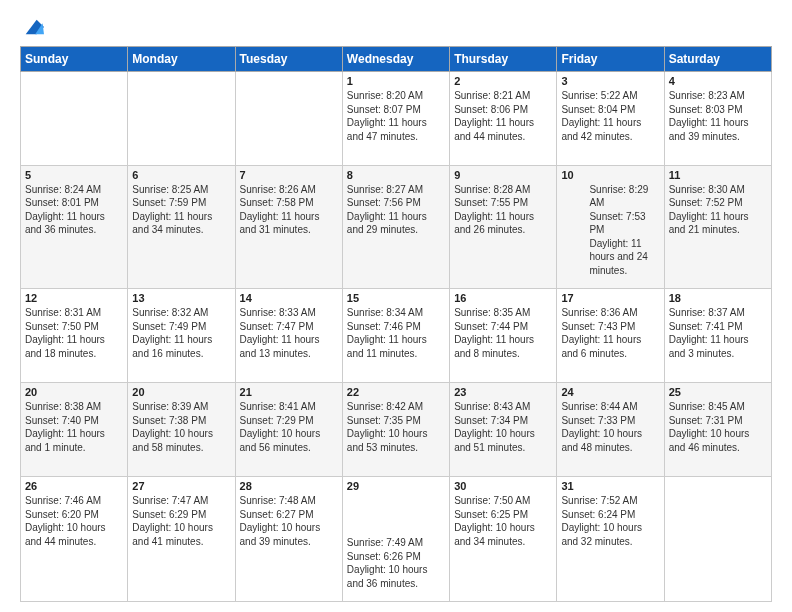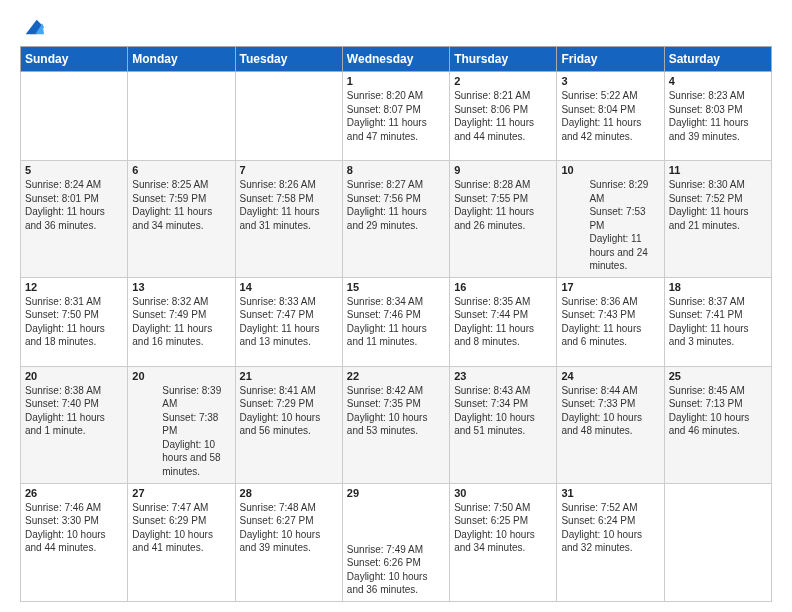--- a/index.html
+++ b/index.html
@@ -247,21 +247,21 @@
         </tr>
         <tr>
           <td>
             <div class="day-num">20</div>
             <div class="day-info" style="white-space: pre-line;">Sunrise: 8:38 AM
 Sunset: 7:40 PM
 Daylight: 11 hours and 1 minute.</div>
           </td>
           <td>
             <div class="day-num">20</div>
-            <div class="day-info" style="white-space: pre-line; margin-left: 30px;">Sunrise: 8:39 AM
+            <div class="day-info" style="white-space: pre-line;">Sunrise: 8:39 AM
 Sunset: 7:38 PM
 Daylight: 10 hours and 58 minutes.</div>
           </td>
           <td>
             <div class="day-num">21</div>
             <div class="day-info" style="white-space: pre-line;">Sunrise: 8:41 AM
 Sunset: 7:29 PM
 Daylight: 10 hours and 56 minutes.</div>
           </td>
           <td>
@@ -278,29 +278,29 @@
           </td>
           <td>
             <div class="day-num">24</div>
             <div class="day-info" style="white-space: pre-line;">Sunrise: 8:44 AM
 Sunset: 7:33 PM
 Daylight: 10 hours and 48 minutes.</div>
           </td>
           <td>
             <div class="day-num">25</div>
             <div class="day-info" style="white-space: pre-line;">Sunrise: 8:45 AM
-Sunset: 7:13 PM
+Sunset: 7:31 PM
 Daylight: 10 hours and 46 minutes.</div>
           </td>
         </tr>
         <tr>
           <td>
             <div class="day-num">26</div>
             <div class="day-info" style="white-space: pre-line;">Sunrise: 7:46 AM
-Sunset: 3:30 PM
+Sunset: 6:20 PM
 Daylight: 10 hours and 44 minutes.</div>
           </td>
           <td>
             <div class="day-num">27</div>
             <div class="day-info" style="white-space: pre-line;">Sunrise: 7:47 AM
 Sunset: 6:29 PM
 Daylight: 10 hours and 41 minutes.</div>
           </td>
           <td>
             <div class="day-num">28</div>

